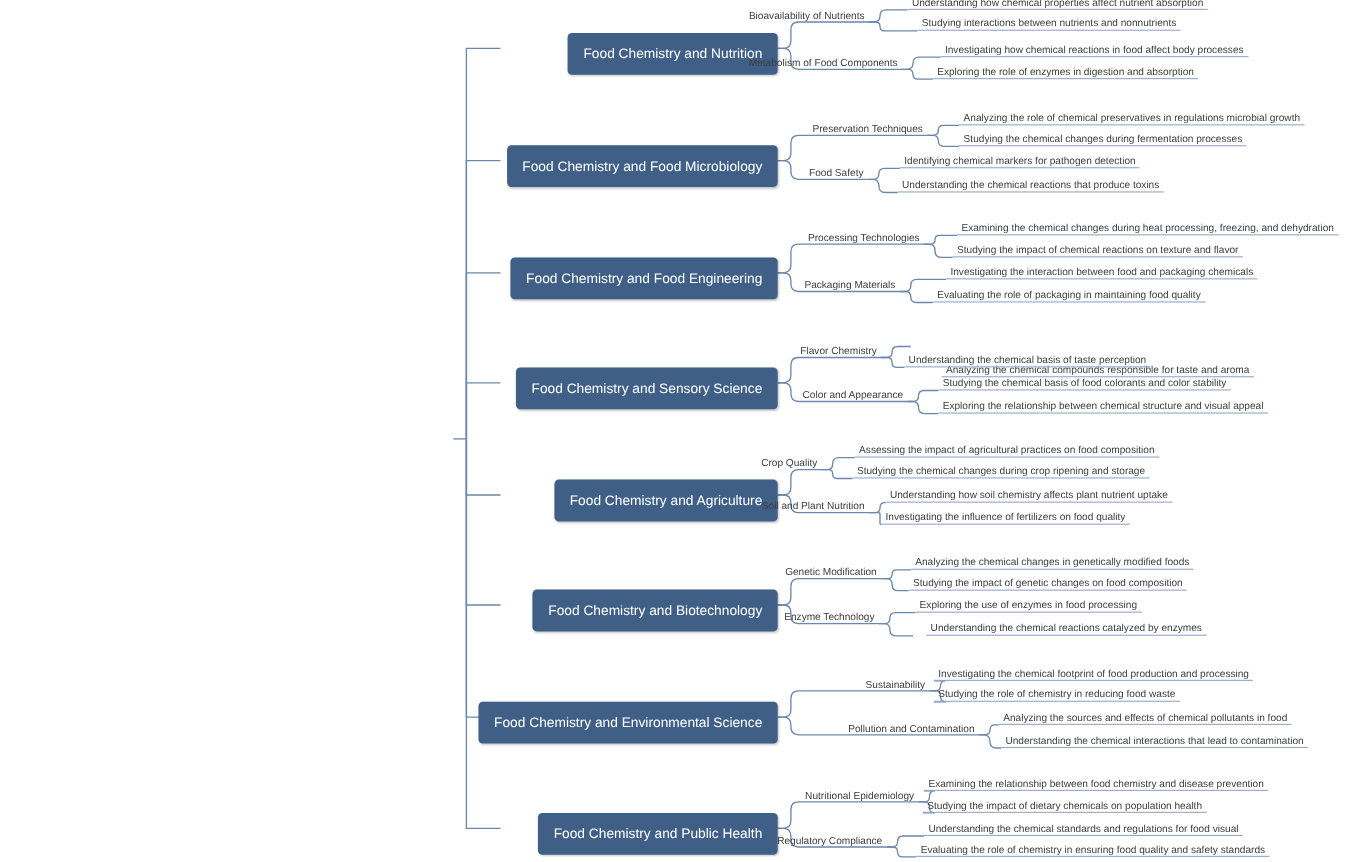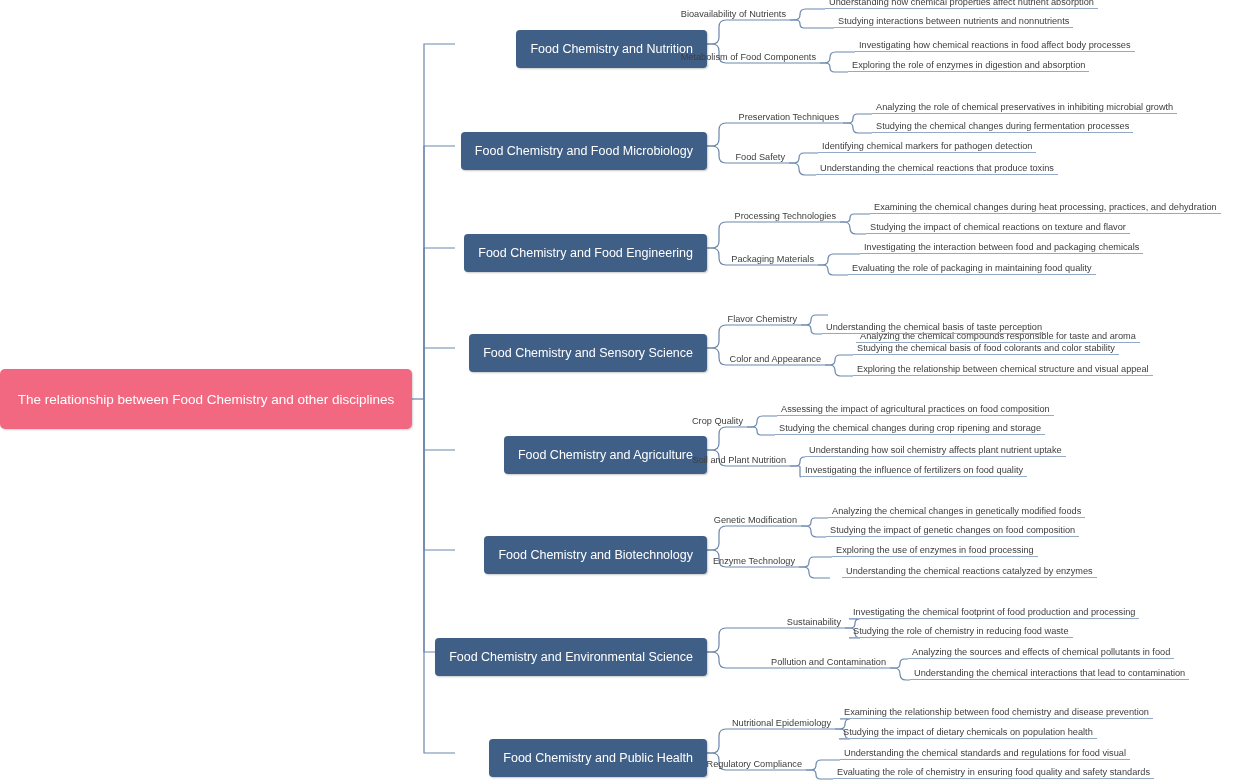--- a/index.html
+++ b/index.html
@@ -124,45 +124,44 @@
       <path d="M 890 668 L 895.5 668 Q 900 668 900 663.5 L 900 663.5 Q 900 659 904.5 659 L 908 659"></path>
       <path d="M 890 668 L 894 668 Q 900 668 900 674 L 900 674 Q 900 680 906 680 L 910 680"></path>
       <path d="M 424 399 L 424 399 Q 424 399 424 399 L 424 753 Q 424 753 424 753 L 455 753"></path>
       <path d="M 707 753 L 712 753 Q 719 753 719 746 L 719 736 Q 719 729 726 729 L 835 729"></path>
       <path d="M 835 729 L 840 729 Q 845 729 845 724 L 845 724 Q 845 719 850 719 L 840 719"></path>
       <path d="M 835 729 L 840 729 Q 845 729 845 734 L 845 734 Q 845 739 850 739 L 839 739"></path>
       <path d="M 707 753 L 712 753 Q 719 753 719 760 L 719 763 Q 719 770 726 770 L 806 770"></path>
       <path d="M 806 770 L 811 770 Q 816 770 816 765 L 816 765 Q 816 760 821 760 L 840 760"></path>
       <path d="M 806 770 L 811.5 770 Q 816 770 816 774.5 L 816 774.5 Q 816 779 820.5 779 L 833 779"></path>
     </svg>
-  <div class="root">The relationship between Food Chemistry and other disciplines</div>
   <div id="nodes">
       <div class="branch" style="top: 29.5px; right: 533px;">
         <span>Food Chemistry and Nutrition</span>
       </div>
       <div class="sub" style="top: 20px; left: 0px; width: 790px; text-align: right; padding-right: 4px; box-sizing: border-box;">Bioavailability of Nutrients</div>
       <div class="leaf" style="top: 9px; left: 825px;">Understanding how chemical properties affect nutrient absorption</div>
       <div class="leaf" style="top: 28px; left: 834px;">Studying interactions between nutrients and nonnutrients</div>
       <div class="sub" style="top: 63px; left: 0px; width: 820px; text-align: right; padding-right: 4px; box-sizing: border-box;">Metabolism of Food Components</div>
       <div class="leaf" style="top: 52px; left: 855px;">Investigating how chemical reactions in food affect body processes</div>
       <div class="leaf" style="top: 72px; left: 848px;">Exploring the role of enzymes in digestion and absorption</div>
       <div class="branch" style="top: 131.5px; right: 533px;">
         <span>Food Chemistry and Food Microbiology</span>
       </div>
       <div class="sub" style="top: 123px; left: 0px; width: 843px; text-align: right; padding-right: 4px; box-sizing: border-box;">Preservation Techniques</div>
-      <div class="leaf" style="top: 114px; left: 872px;">Analyzing the role of chemical preservatives in inhibiting microbial growth</div>
+      <div class="leaf" style="top: 114px; left: 872px;">Analyzing the role of chemical preservatives in regulations microbial growth</div>
       <div class="leaf" style="top: 133px; left: 872px;">Studying the chemical changes during fermentation processes</div>
       <div class="sub" style="top: 163px; left: 0px; width: 789px; text-align: right; padding-right: 4px; box-sizing: border-box;">Food Safety</div>
       <div class="leaf" style="top: 153px; left: 818px;">Identifying chemical markers for pathogen detection</div>
       <div class="leaf" style="top: 175px; left: 816px;">Understanding the chemical reactions that produce toxins</div>
       <div class="branch" style="top: 233.5px; right: 533px;">
         <span>Food Chemistry and Food Engineering</span>
       </div>
       <div class="sub" style="top: 222px; left: 0px; width: 840px; text-align: right; padding-right: 4px; box-sizing: border-box;">Processing Technologies</div>
-      <div class="leaf" style="top: 214px; left: 870px;">Examining the chemical changes during heat processing, practices, and dehydration</div>
+      <div class="leaf" style="top: 214px; left: 870px;">Examining the chemical changes during heat processing, freezing, and dehydration</div>
       <div class="leaf" style="top: 234px; left: 866px;">Studying the impact of chemical reactions on texture and flavor</div>
       <div class="sub" style="top: 265px; left: 0px; width: 818px; text-align: right; padding-right: 4px; box-sizing: border-box;">Packaging Materials</div>
       <div class="leaf" style="top: 254px; left: 860px;">Investigating the interaction between food and packaging chemicals</div>
       <div class="leaf" style="top: 275px; left: 848px;">Evaluating the role of packaging in maintaining food quality</div>
       <div class="branch" style="top: 333.5px; right: 533px;">
         <span>Food Chemistry and Sensory Science</span>
       </div>
       <div class="sub" style="top: 325px; left: 0px; width: 801px; text-align: right; padding-right: 4px; box-sizing: border-box;">Flavor Chemistry</div>
       <div class="leaf" style="top: 315px; left: 856px; margin-top: 28px;">Analyzing the chemical compounds responsible for taste and aroma</div>
       <div class="leaf" style="top: 334px; left: 822px;">Understanding the chemical basis of taste perception</div>

